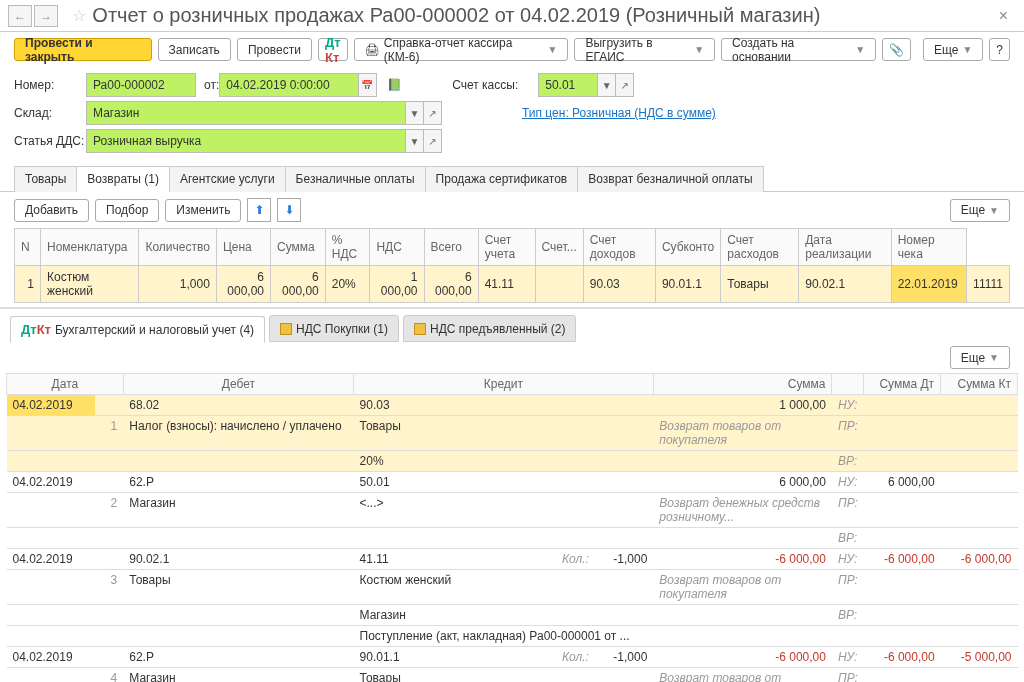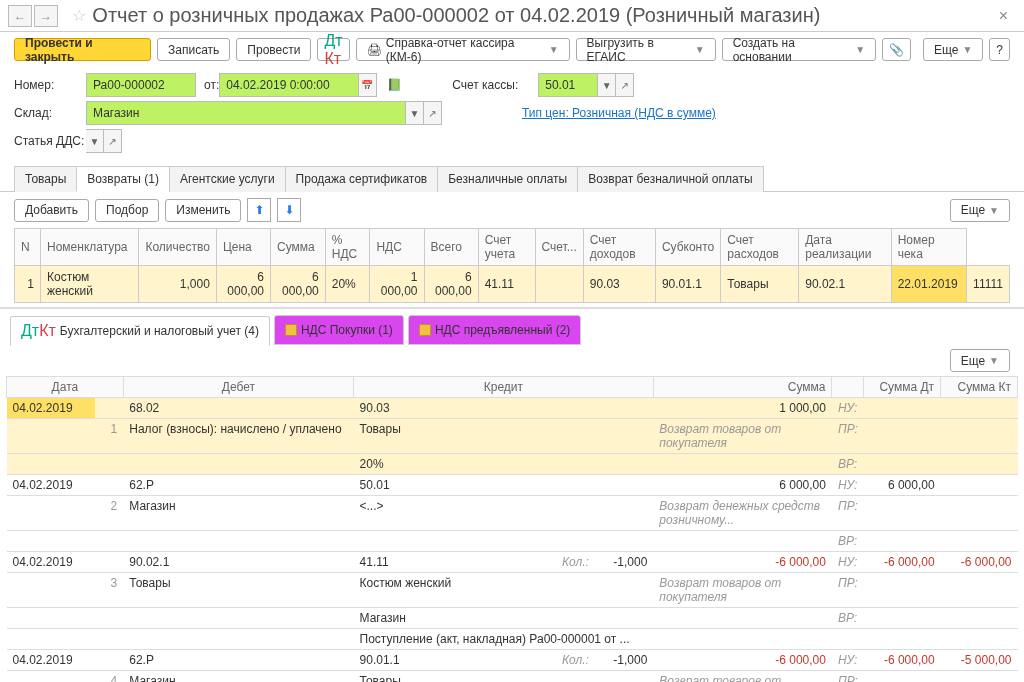--- a/index.html
+++ b/index.html
@@ -8,21 +8,21 @@
   .nav-arrows { display: flex; gap: 2px; margin-right: 8px; }
   .nav-btn { width: 24px; height: 22px; border: 1px solid #bbb; background: #f5f5f5; display: flex; align-items: center; justify-content: center; cursor: pointer; color: #888; }
   .star-icon { color: #ccc; margin: 0 6px; font-size: 16px; }
   .title-text { font-size: 20px; color: #555; flex: 1; }
   .close-x { color: #888; font-size: 16px; cursor: pointer; padding: 0 8px; }
 
   .toolbar { display: flex; align-items: center; padding: 6px 14px; gap: 6px; }
   .btn { border: 1px solid #aaa; background: #fff; padding: 4px 10px; height: 23px; display: inline-flex; align-items: center; cursor: pointer; font-size: 12px; border-radius: 3px; }
   .btn-yellow { background: #ffd633; border-color: #d4a000; font-weight: bold; }
   .btn-icon-only { padding: 4px 6px; }
-  .dtkt { font-weight: normal; font-size: 16px; }
+  .dtkt { font-weight: bold; font-size: 13px; }
   .dt-g { color: #0a8; }
   .kt-r { color: #c44; }
   .spacer { flex: 1; }
   .btn .caret { margin-left: 4px; color: #888; font-size: 10px; }
 
   .form-rows { padding: 2px 14px 8px; }
   .form-row { display: flex; align-items: center; margin: 4px 0; gap: 0; }
   .lbl { color: #333; width: 72px; }
   .input-box { border: 1px solid #bbb; padding: 3px 6px; background: #bef264; height: 24px; display: inline-flex; align-items: center; }
   .combo { display: flex; align-items: center; }
@@ -41,21 +41,21 @@
   table.grid { border-collapse: collapse; width: calc(100% - 28px); margin: 0 14px; }
   table.grid th, table.grid td { border: 1px solid #ccc; padding: 4px 6px; text-align: left; font-weight: normal; font-size: 12px; }
   table.grid th { background: #fafafa; color: #666; }
   tr.sel td { background: #fff4cc; }
   td.hl { background: #ffe066 !important; }
   .num-r { text-align: right !important; }
 
   .section-split { border-top: 2px solid #ddd; margin-top: 4px; }
 
   .reg-tabs { display: flex; padding: 6px 10px 0; gap: 4px; }
-  .reg-tab { border: 1px solid #ccc; padding: 5px 10px; background: #d946ef; cursor: pointer; display: flex; align-items: center; gap: 4px; font-size: 12px; border-radius: 3px 3px 0 0; }
+  .reg-tab { border: 1px solid #ccc; padding: 5px 10px; background: #e5e5e5; cursor: pointer; display: flex; align-items: center; gap: 4px; font-size: 12px; border-radius: 3px 3px 0 0; }
   .reg-tab.active { background: #fff; border-bottom: 1px solid #fff; position: relative; top: 1px; }
   .tiny-icon { width: 12px; height: 12px; background: #f0c040; border: 1px solid #c09020; }
 
   .reg-more { padding: 4px 14px; display: flex; justify-content: flex-end; }
 
   table.reg { border-collapse: collapse; width: calc(100% - 12px); margin: 0 6px 10px; }
   table.reg th, table.reg td { border-top: 1px solid #ddd; border-bottom: 1px solid #ddd; padding: 3px 6px; font-weight: normal; font-size: 12px; vertical-align: top; }
   table.reg th { background: #fafafa; color: #666; border: 1px solid #ddd; }
   table.reg td { border-left: none; border-right: none; }
   .neg { color: #c0392b; }
@@ -129,32 +129,33 @@
     <div class="combo">
       <div class="input-box" style="width:320px;">Магазин</div>
       <div class="caret-btn">▼</div>
       <div class="ext-btn">↗</div>
     </div>
     <span class="link" style="margin-left:80px;">Тип цен: Розничная (НДС в сумме)</span>
   </div>
   <div class="form-row">
     <span class="lbl">Статья ДДС:</span>
     <div class="combo">
+      <div class="input-box" style="width:320px;">Розничная выручка</div>
       <div class="caret-btn">▼</div>
       <div class="ext-btn">↗</div>
     </div>
   </div>
 </div>
 
 <div class="tabs">
   <div class="tab">Товары</div>
   <div class="tab active">Возвраты (1)</div>
   <div class="tab">Агентские услуги</div>
+  <div class="tab">Безналичные оплаты</div>
   <div class="tab">Продажа сертификатов</div>
-  <div class="tab">Безналичные оплаты</div>
   <div class="tab">Возврат безналичной оплаты</div>
 </div>
 
 <div class="sub-toolbar">
   <div class="btn">Добавить</div>
   <div class="btn">Подбор</div>
   <div class="btn">Изменить</div>
   <div class="arrow-btn up">⬆</div>
   <div class="arrow-btn dn">⬇</div>
   <div class="spacer"></div>

